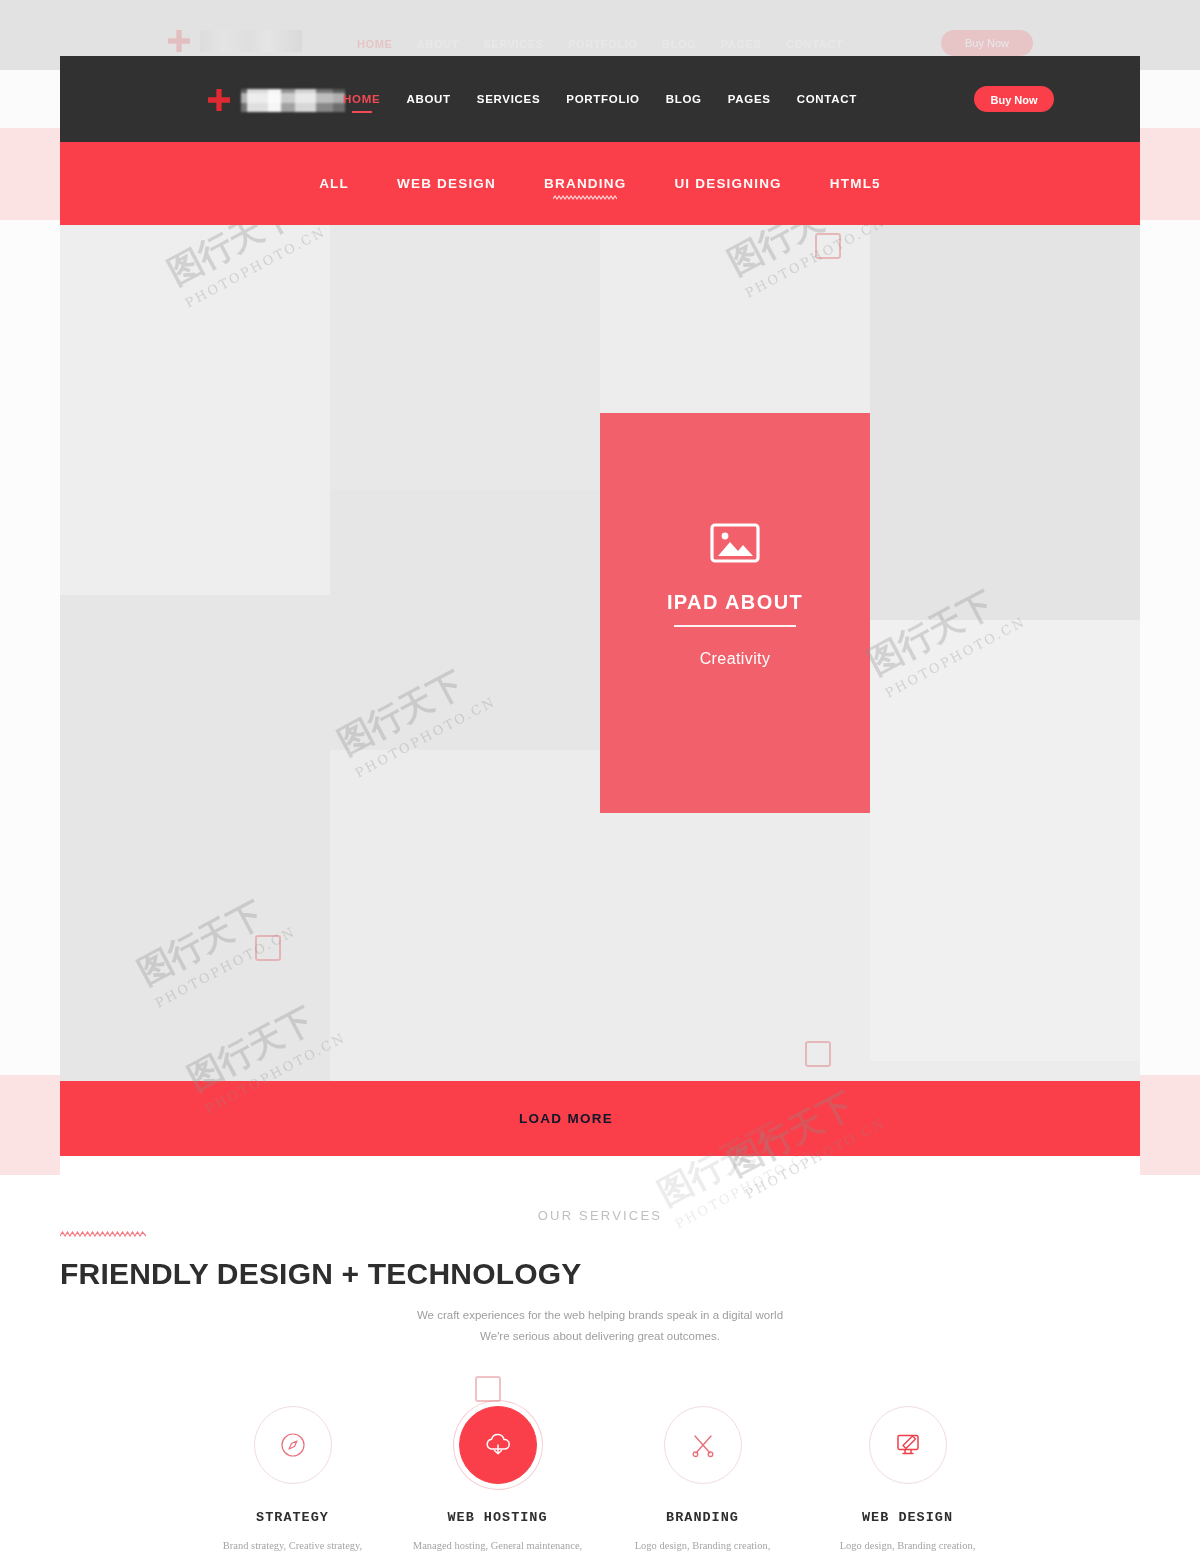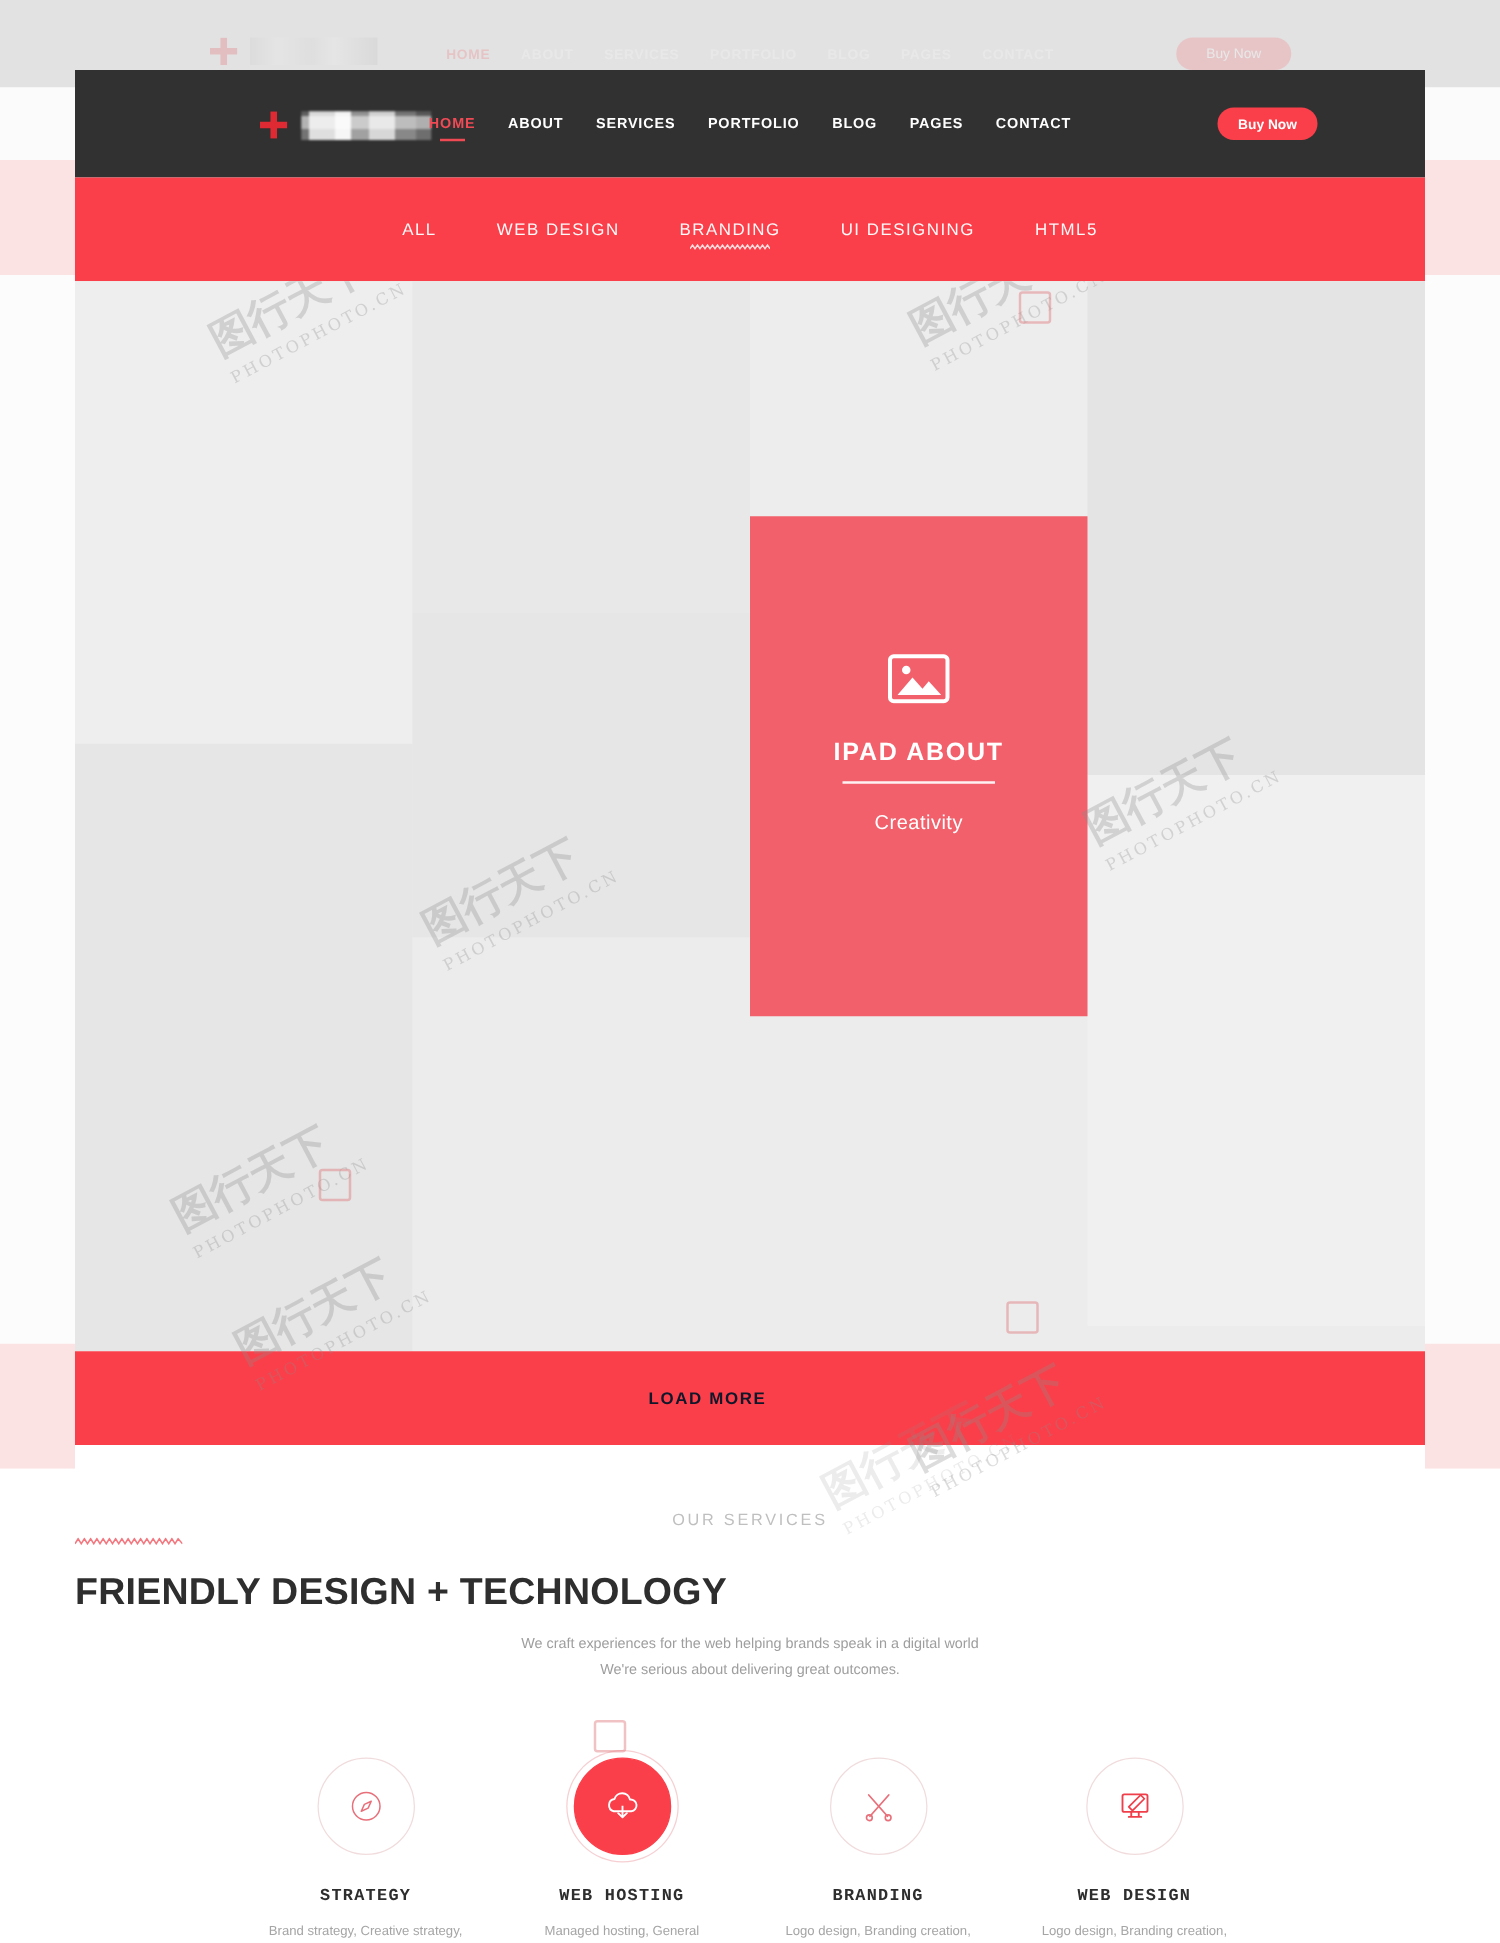--- a/index.html
+++ b/index.html
@@ -98,21 +98,21 @@
     color:#fff;font-size:11px;font-weight:bold;line-height:26px;text-align:center;
     border:none;cursor:pointer;font-family:"Liberation Sans",sans-serif;
   }
 
   
   .filterbar{
     position:relative;height:83px;background:#fb3f4a;
     display:flex;align-items:center;justify-content:center;
   }
   .filterbar .fitem{
-    position:relative;color:#ffffff;font-size:13.5px;font-weight:normal;
+    position:relative;color:#ffffff;font-size:13.5px;font-weight:bold;
     letter-spacing:1.2px;margin:0 24px;cursor:pointer;opacity:.97;
   }
   .filterbar .fitem.active .zig{
     position:absolute;left:50%;transform:translateX(-50%);
     bottom:-9px;width:64px;height:5px;opacity:.85;
   }
 
   
   .grid{position:relative;height:856px;background:#eceded;overflow:hidden;}
   .tile{position:absolute;}
@@ -172,21 +172,21 @@
   .svc .circle{
     width:76px;height:76px;border-radius:50%;margin:0 auto;
     border:1px solid #f1dcdd;display:flex;align-items:center;justify-content:center;
     background:#ffffff;
   }
   .svc.on .circle{background:#fb3f4a;border-color:#fb3f4a;box-shadow:0 0 0 5px #fff, 0 0 0 6px #f6cfd2;}
   .svc .name{
     margin-top:26px;color:#2e2e2e;font-size:13.5px;font-weight:bold;letter-spacing:1px;font-family:Liberation Mono, monospace;
   }
   .svc .desc{
-    margin-top:12px;color:#a5a5a5;font-size:10.5px;line-height:1.7;padding:0 14px;
+    margin-top:12px;color:#a5a5a5;font-size:10.5px;line-height:1.7;padding:0 14px;font-family:Liberation Serif, serif;
   }
 
   
   .wm{
     position:absolute;pointer-events:none;user-select:none;
     color:rgba(140,140,140,.30);font-family:"DejaVu Serif",serif;
     font-size:34px;font-weight:bold;white-space:nowrap;
     transform:rotate(-28deg);transform-origin:left top;
   }
   .wm .sm{display:block;font-size:13px;letter-spacing:2.5px;font-weight:normal;margin-top:2px;}

